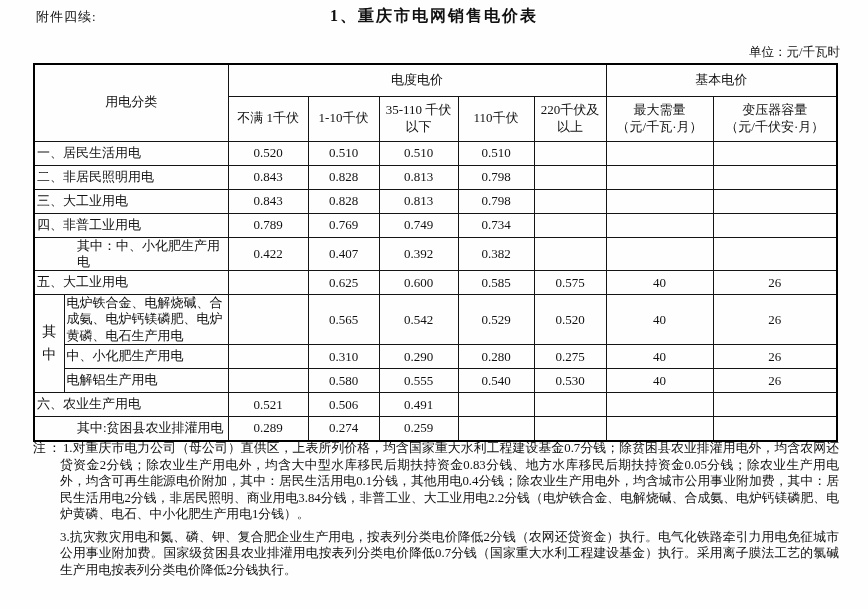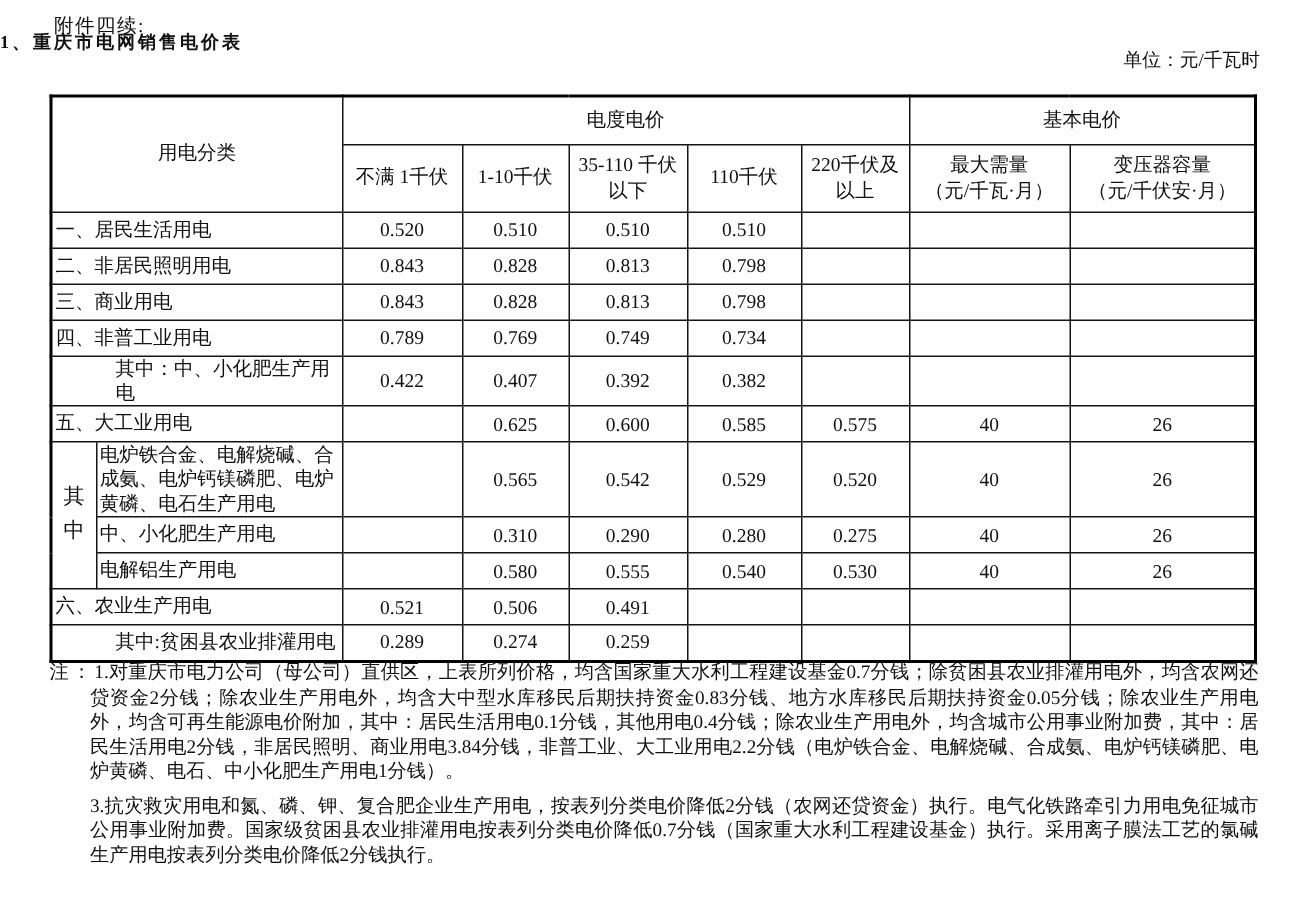--- a/index.html
+++ b/index.html
@@ -2,23 +2,23 @@
 <html><head>
 <meta charset="utf-8">
 <style>
   html,body{margin:0;padding:0;}
   body{
     width:868px;height:609px;position:relative;overflow:hidden;
     background:#fefefe;color:#111;
     font-family:"Liberation Serif","DejaVu Serif",serif;
   }
   .attachment{position:absolute;left:36px;top:8px;font-size:13px;letter-spacing:1px;text-align:center;}
-  .title{position:absolute;left:0;top:20px;width:100%;
-         font-size:12px;font-weight:bold;letter-spacing:2px;}
-  .unit{position:absolute;right:28px;top:32px;font-size:12.5px;}
+  .title{position:absolute;left:0;top:6px;width:100%;text-align:center;
+         font-size:16px;font-weight:bold;letter-spacing:2px;}
+  .unit{position:absolute;right:28px;top:44px;font-size:12.5px;}
   table.price-table{
     position:absolute;left:33px;top:63px;width:803px;
     border-collapse:collapse;table-layout:fixed;
     font-size:13px;
   }
   table.price-table th,table.price-table td{
     border:1px solid #141414;padding:0 2px;overflow:hidden;
   }
   table.price-table{border:2px solid #000;}
   th{font-weight:normal;white-space:pre-line;line-height:1.3;}
@@ -93,21 +93,21 @@
         <td class="label-cell" colspan="2">二、非居民照明用电</td>
         <td class="num-cell">0.843</td>
         <td class="num-cell">0.828</td>
         <td class="num-cell">0.813</td>
         <td class="num-cell">0.798</td>
         <td class="num-cell"></td>
         <td class="num-cell"></td>
         <td class="num-cell"></td>
       </tr>
       <tr class="row-std">
-        <td class="label-cell" colspan="2">三、商业用电</td>
+        <td class="label-cell" colspan="2">三、大工业用电</td>
         <td class="num-cell">0.843</td>
         <td class="num-cell">0.828</td>
         <td class="num-cell">0.813</td>
         <td class="num-cell">0.798</td>
         <td class="num-cell"></td>
         <td class="num-cell"></td>
         <td class="num-cell"></td>
       </tr>
       <tr class="row-std">
         <td class="label-cell" colspan="2">四、非普工业用电</td>

